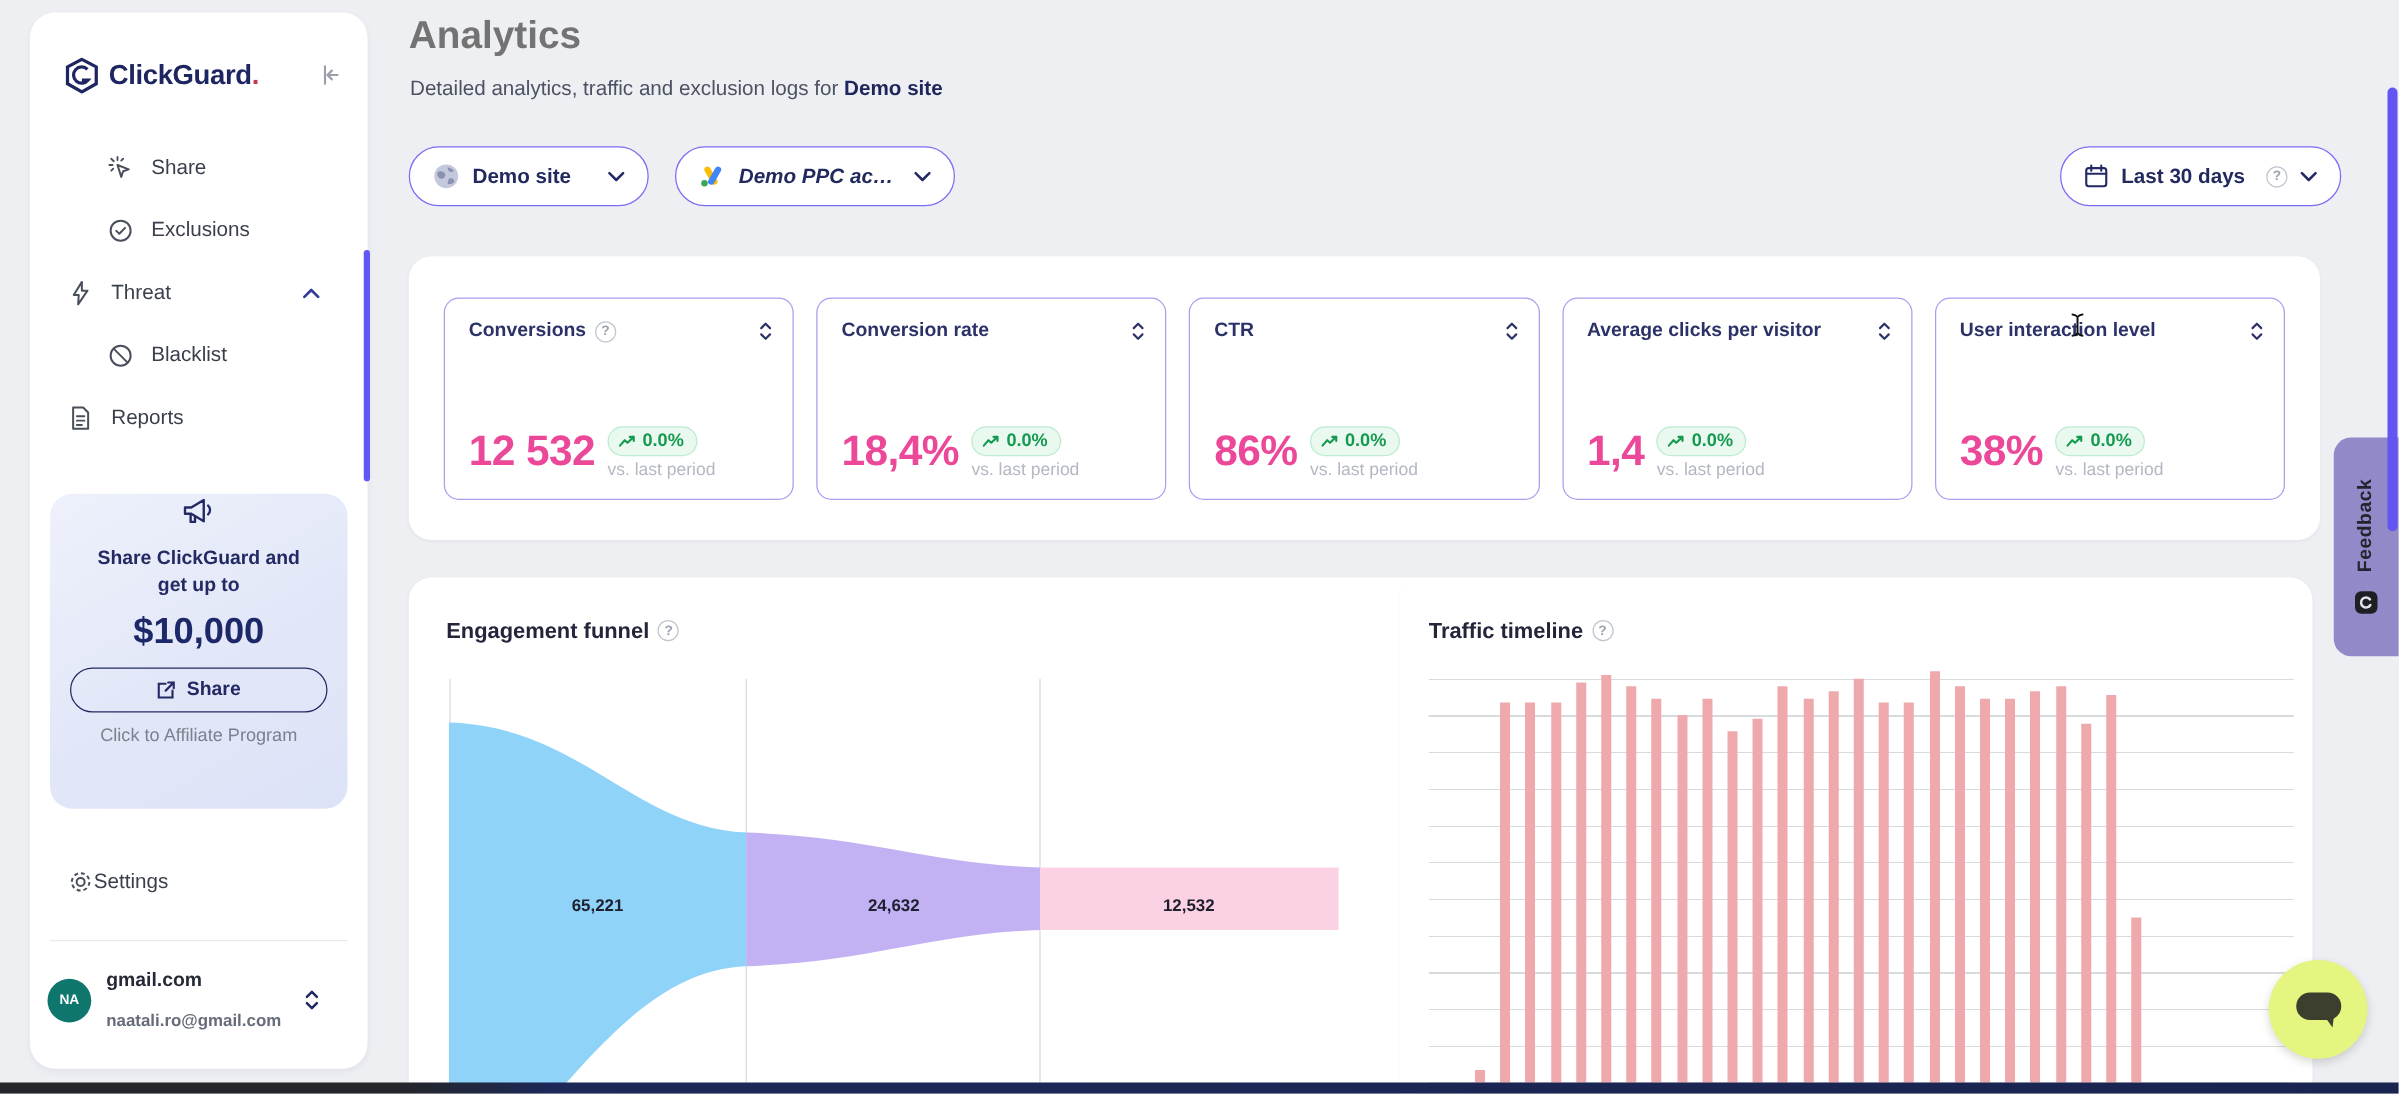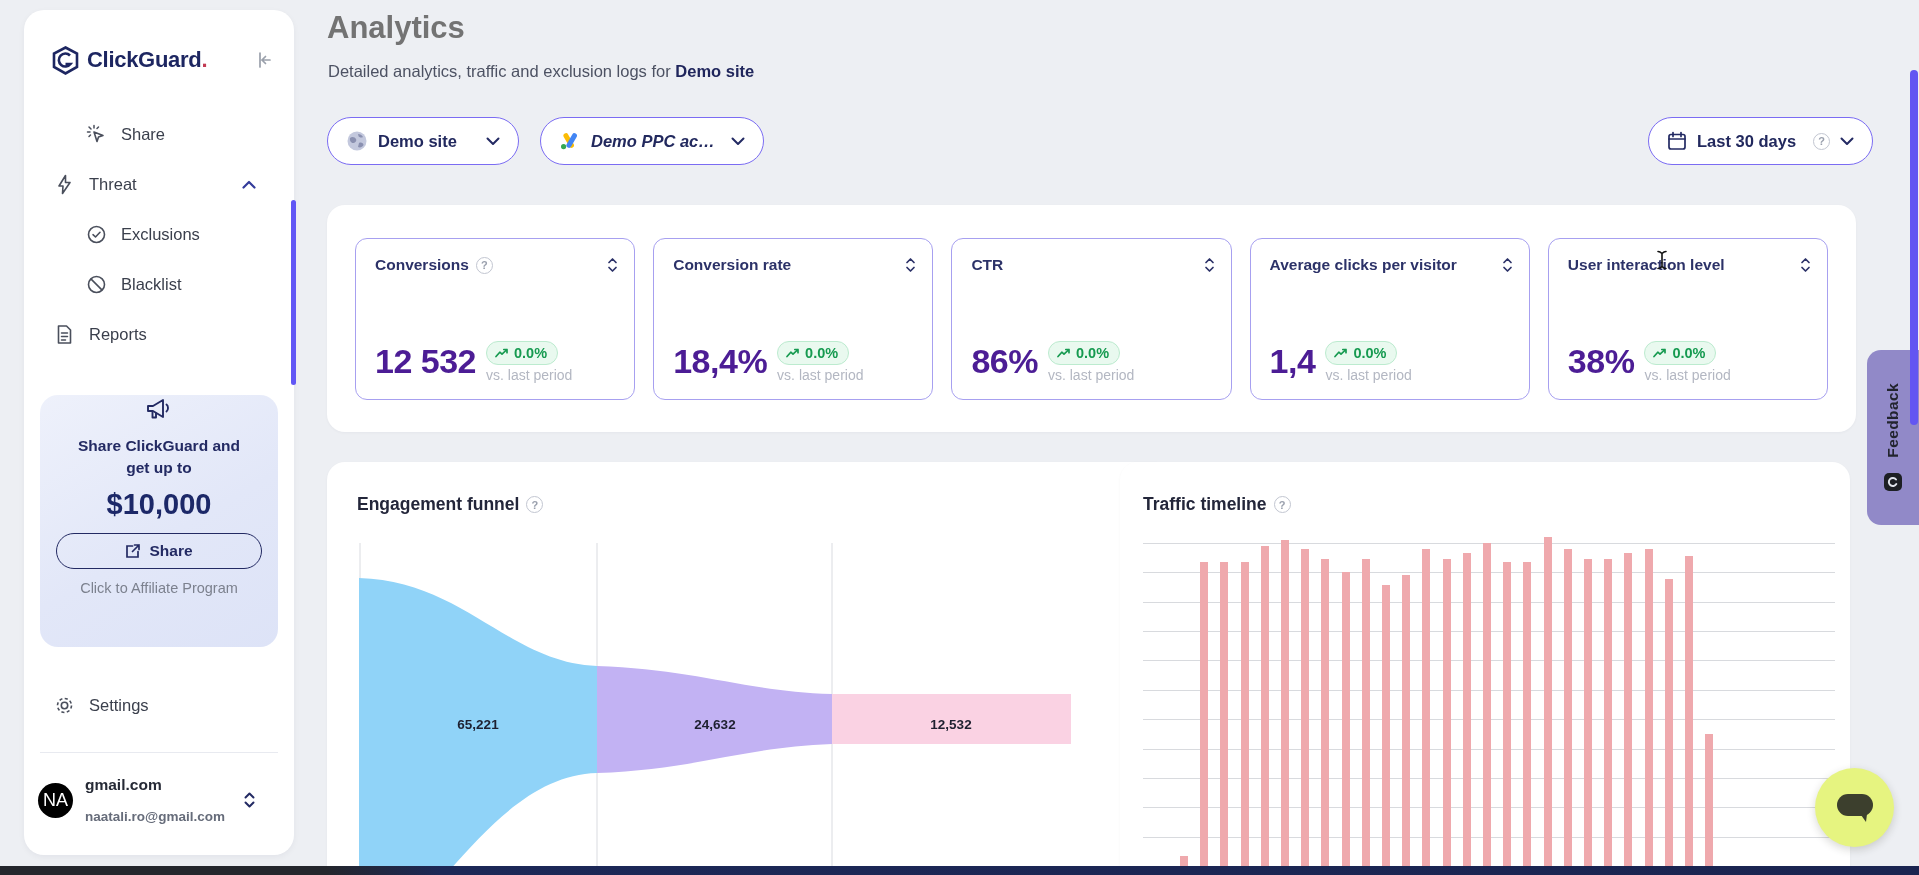--- a/index.html
+++ b/index.html
@@ -30,24 +30,24 @@
            text-align:center; }
   .promo-lines { margin-top:8px; font-size:15.5px; font-weight:700; color:#232a63; line-height:1.45; }
   .promo-amount { margin-top:8px; font-size:29px; font-weight:800; color:#1c2868; }
   .share-btn { margin:12px auto 0; width:206px; height:36px; border:1.6px solid #232a63; border-radius:999px;
                background:transparent; display:flex; align-items:center; justify-content:center; gap:8px;
                font-size:15.5px; font-weight:600; color:#232a63; cursor:pointer; }
   .promo-sub { margin-top:11px; font-size:14.5px; color:#7c818e; }
 
   .settings-row { position:absolute; left:0; right:0; top:672px; height:46px; display:flex; align-items:center;
                   padding-left:30px; cursor:pointer; }
-  .settings-row .nlabel { font-size:16.5px; color:#3a3f4c; margin-left:14px; }
+  .settings-row .nlabel { font-size:16.5px; color:#3a3f4c; }
   .side-divider { position:absolute; left:16px; right:16px; top:742px; height:1px; background:#e8eaf0; }
   .account { position:absolute; left:14px; right:12px; top:762px; height:56px; display:flex; align-items:center; cursor:pointer; }
-  .avatar { width:35px; height:35px; border-radius:50%; background:#000000; color:#fff; font-size:18px; font-weight:400;
+  .avatar { width:35px; height:35px; border-radius:50%; background:#0f766e; color:#fff; font-size:11px; font-weight:700;
             display:flex; align-items:center; justify-content:center; }
   .acct-text { margin-left:12px; }
   .acct-name { font-size:15.5px; font-weight:700; color:#262a36; }
   .acct-email { font-size:13.5px; color:#666c7a; margin-top:15px;font-weight:bold; }
   .acct-chev { margin-left:auto; margin-right:26px; }
 
   
   .page-title { position:absolute; left:327px; top:10px; font-size:31px; font-weight:800; color:#737373; }
   .page-sub { position:absolute; left:328px; top:62px; font-size:16.5px; color:#4d5263; }
   .page-sub b { color:#20265c; font-weight:700; }
@@ -59,21 +59,21 @@
   .pill-date { left:1648px; width:225px; }
 
   
   .stats-wrap { position:absolute; left:327px; top:205px; width:1529px; height:227px; background:#fff; border-radius:18px;
                 box-shadow:0 1px 3px rgba(25,28,60,.04); display:flex; gap:18px; padding:33px 28px 32px; }
   .stat-card { flex:1; border:1.5px solid #a7a0f0; border-radius:12px; position:relative; padding:17px 16px 14px 19px; background:#fff; }
   .stat-head { display:flex; align-items:center; }
   .stat-title { font-size:15.5px; font-weight:600; color:#2c3268; }
   .sort-ic { margin-left:auto; cursor:pointer; }
   .stat-foot { position:absolute; left:19px; right:12px; bottom:16px; display:flex; align-items:flex-end; }
-  .stat-value { font-size:34px; font-weight:700; color:#4c1d95; letter-spacing:-.5px; margin-bottom:2px; }
+  .stat-value { font-size:34px; font-weight:700; color:#ec4899; letter-spacing:-.5px; margin-bottom:2px; }
   .stat-right { margin-left:10px; }
   .badge { display:inline-flex; align-items:center; gap:5px; background:#e9f9ef; border:1px solid #bcebcf; border-radius:999px;
            padding:3px 10px 3px 8px; color:#169a50; font-size:14.5px; font-weight:700; }
   .stat-sub { font-size:14px; color:#b3b7c2; margin-top:2px; }
 
   .hicon { width:17px; height:17px; border:1.5px solid #c2c6d1; border-radius:50%; color:#9aa0ad; font-size:11px; font-weight:700;
            display:inline-flex; align-items:center; justify-content:center; margin-left:7px; flex:0 0 auto; cursor:pointer; }
 
   
   .chart-card { position:absolute; top:462px; height:413px; background:#fff; border-radius:18px 18px 0 0;
@@ -122,35 +122,35 @@
     </div>
 
     <div class="nav">
       <div class="nav-item sub">
         <svg class="nicon" viewBox="0 0 21 21">
           <path d="M8 8 L17 11.5 L12.5 13 L11 17.5 Z" fill="none" stroke="#4a4f5c" stroke-width="1.6" stroke-linejoin="round"></path>
           <path d="M3 3 L5 5 M8 1.5 L8 4 M1.5 8 L4 8 M4.5 11 L3 12.5 M11 4.5 L12.5 3" stroke="#4a4f5c" stroke-width="1.5" stroke-linecap="round"></path>
         </svg>
         <span class="nlabel">Share</span>
       </div>
-      <div class="nav-item">
-        <svg class="nicon" viewBox="0 0 21 21">
-          <path d="M11.5 1.5 L5 12 h4 L8.5 19.5 L16 8.5 h-4.5 Z" fill="none" stroke="#4a4f5c" stroke-width="1.6" stroke-linejoin="round"></path>
-        </svg>
-        <span class="nlabel">Threat</span>
-        <svg class="chev-up" width="14" height="9" viewBox="0 0 14 9">
-          <path d="M1.5 7.5 L7 2 L12.5 7.5" fill="none" stroke="#343c9b" stroke-width="2.2" stroke-linecap="round" stroke-linejoin="round"></path>
-        </svg>
-      </div>
       <div class="nav-item sub">
         <svg class="nicon" viewBox="0 0 21 21">
           <circle cx="10.5" cy="10.5" r="8" fill="none" stroke="#4a4f5c" stroke-width="1.6"></circle>
           <path d="M7 10.7 L9.5 13 L14 8.3" fill="none" stroke="#4a4f5c" stroke-width="1.6" stroke-linecap="round" stroke-linejoin="round"></path>
         </svg>
         <span class="nlabel">Exclusions</span>
+      </div>
+      <div class="nav-item">
+        <svg class="nicon" viewBox="0 0 21 21">
+          <path d="M11.5 1.5 L5 12 h4 L8.5 19.5 L16 8.5 h-4.5 Z" fill="none" stroke="#4a4f5c" stroke-width="1.6" stroke-linejoin="round"></path>
+        </svg>
+        <span class="nlabel">Threat</span>
+        <svg class="chev-up" width="14" height="9" viewBox="0 0 14 9">
+          <path d="M1.5 7.5 L7 2 L12.5 7.5" fill="none" stroke="#343c9b" stroke-width="2.2" stroke-linecap="round" stroke-linejoin="round"></path>
+        </svg>
       </div>
       <div class="nav-item sub">
         <svg class="nicon" viewBox="0 0 21 21">
           <circle cx="10.5" cy="10.5" r="8" fill="none" stroke="#4a4f5c" stroke-width="1.6"></circle>
           <path d="M4.9 4.9 L16.1 16.1" stroke="#4a4f5c" stroke-width="1.6"></path>
         </svg>
         <span class="nlabel">Blacklist</span>
       </div>
       <div class="nav-item">
         <svg class="nicon" viewBox="0 0 21 21">

